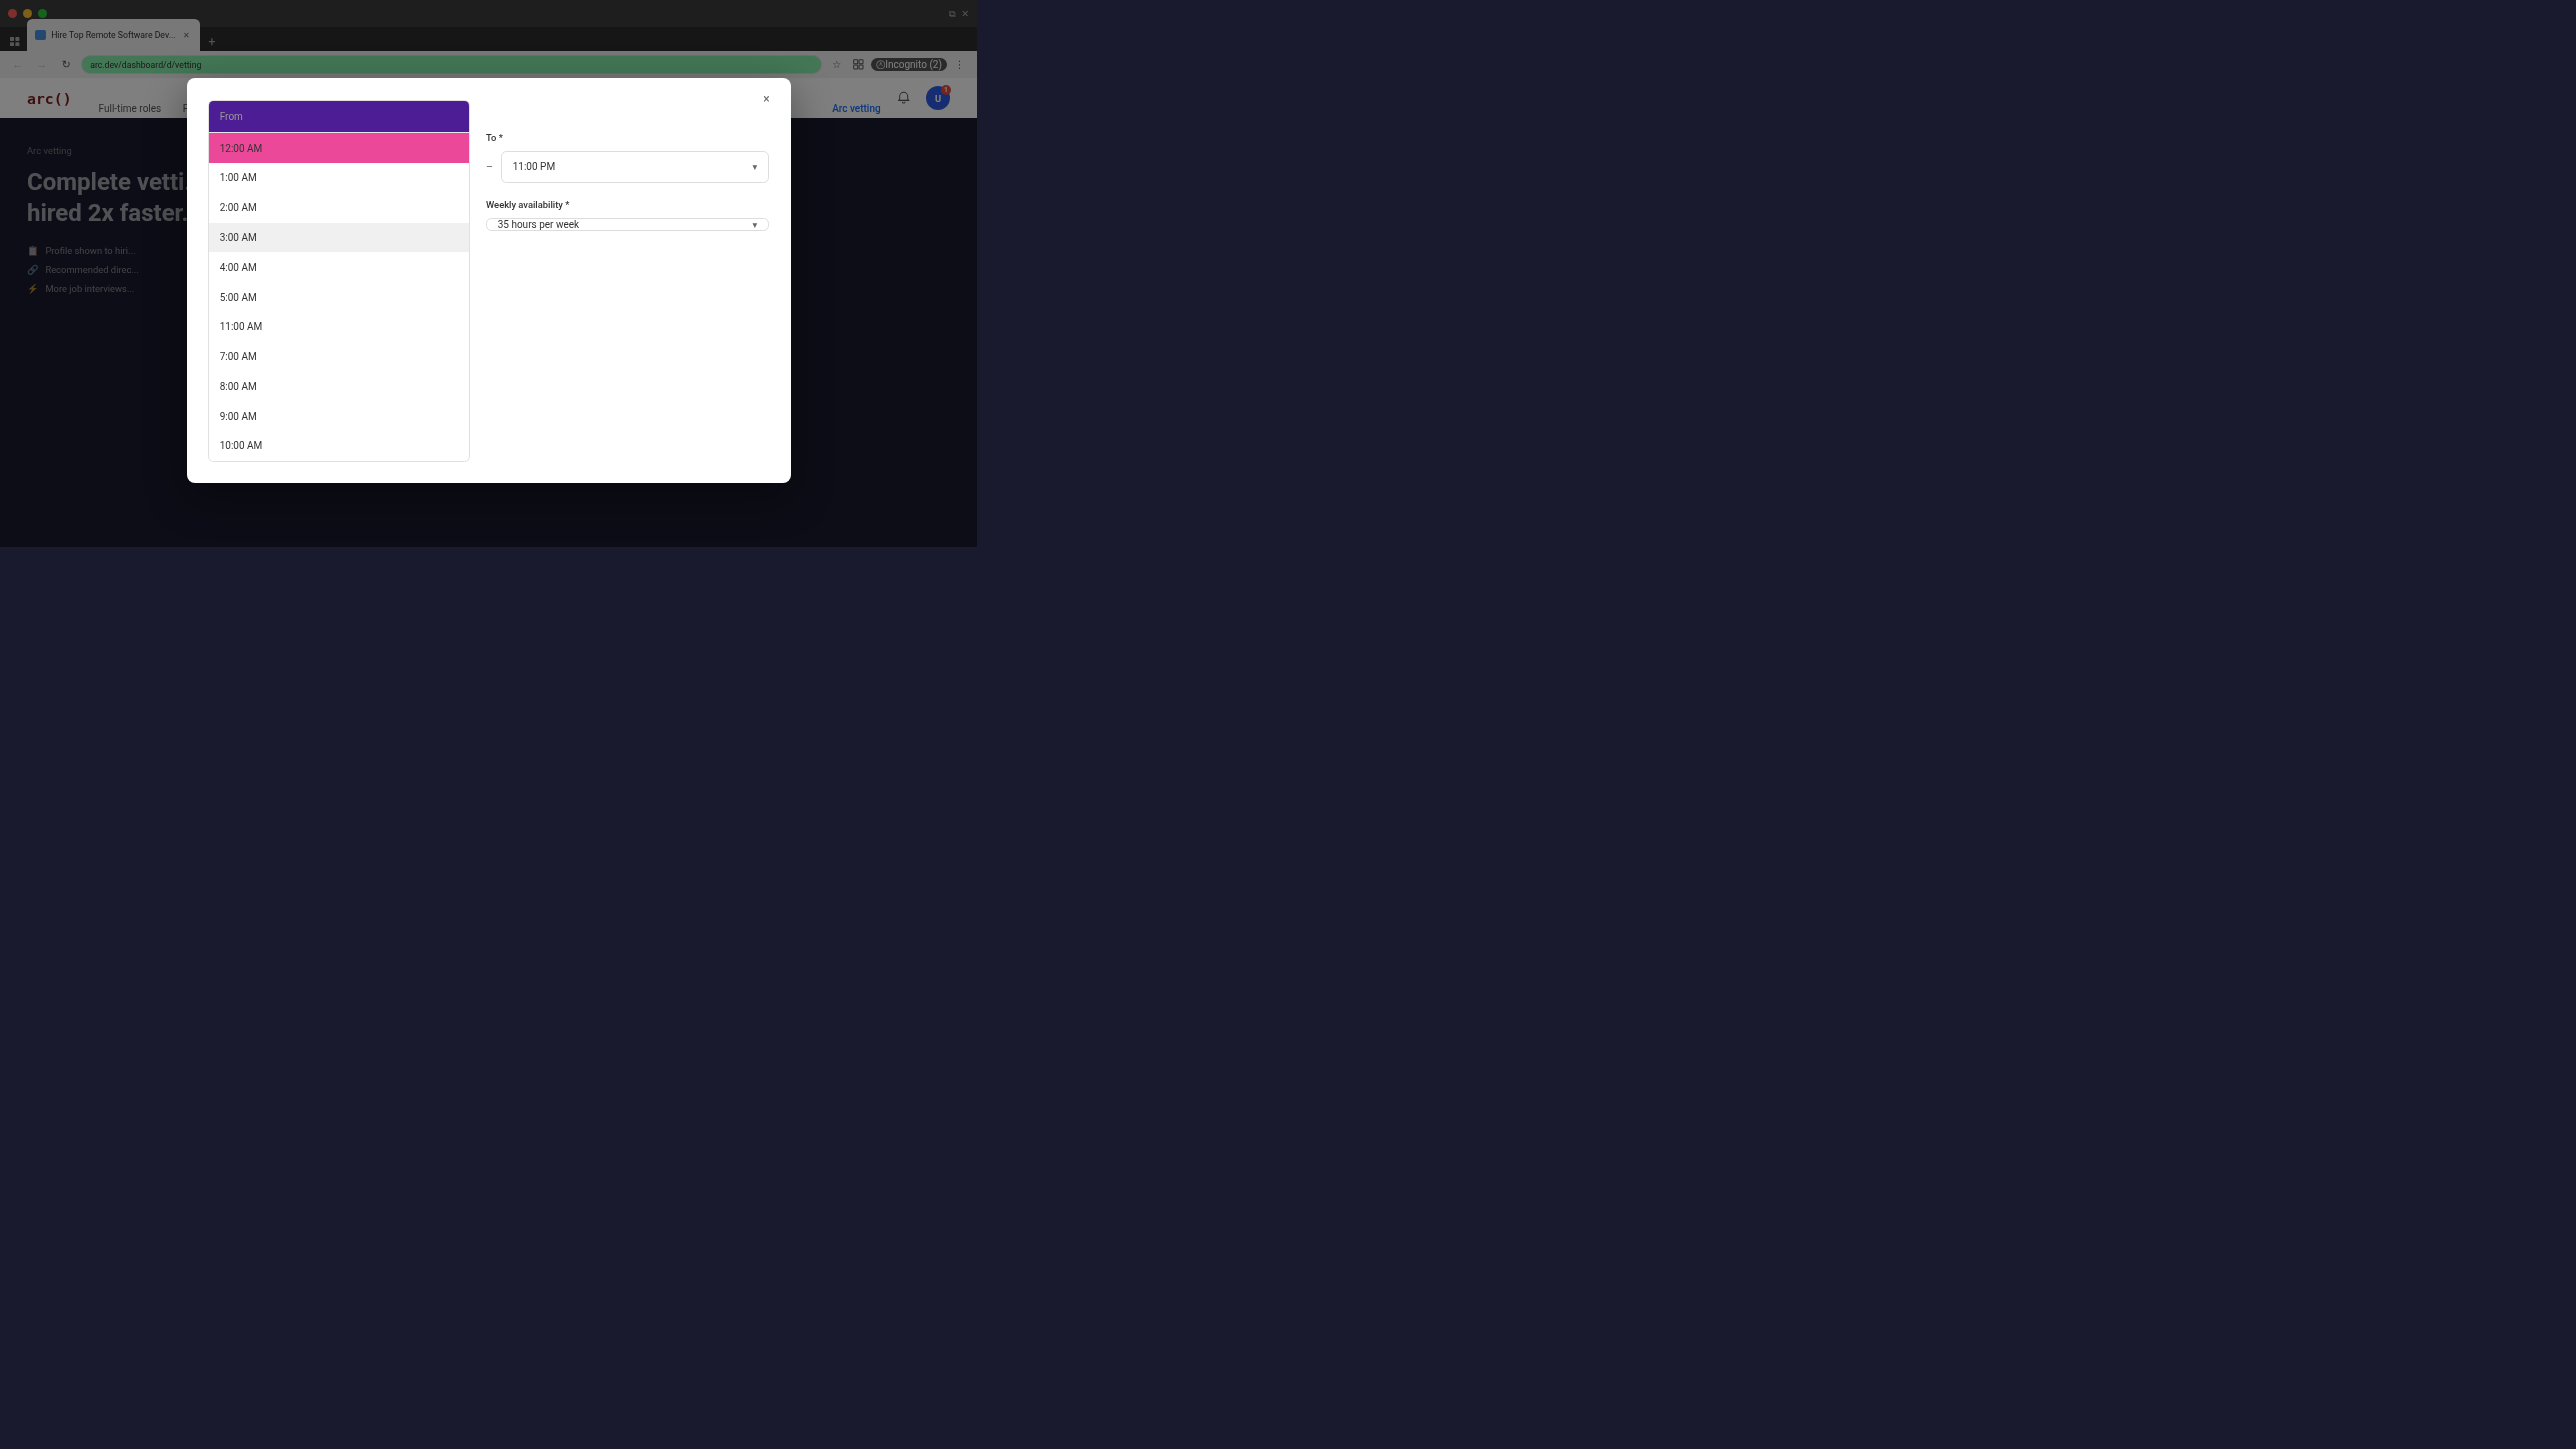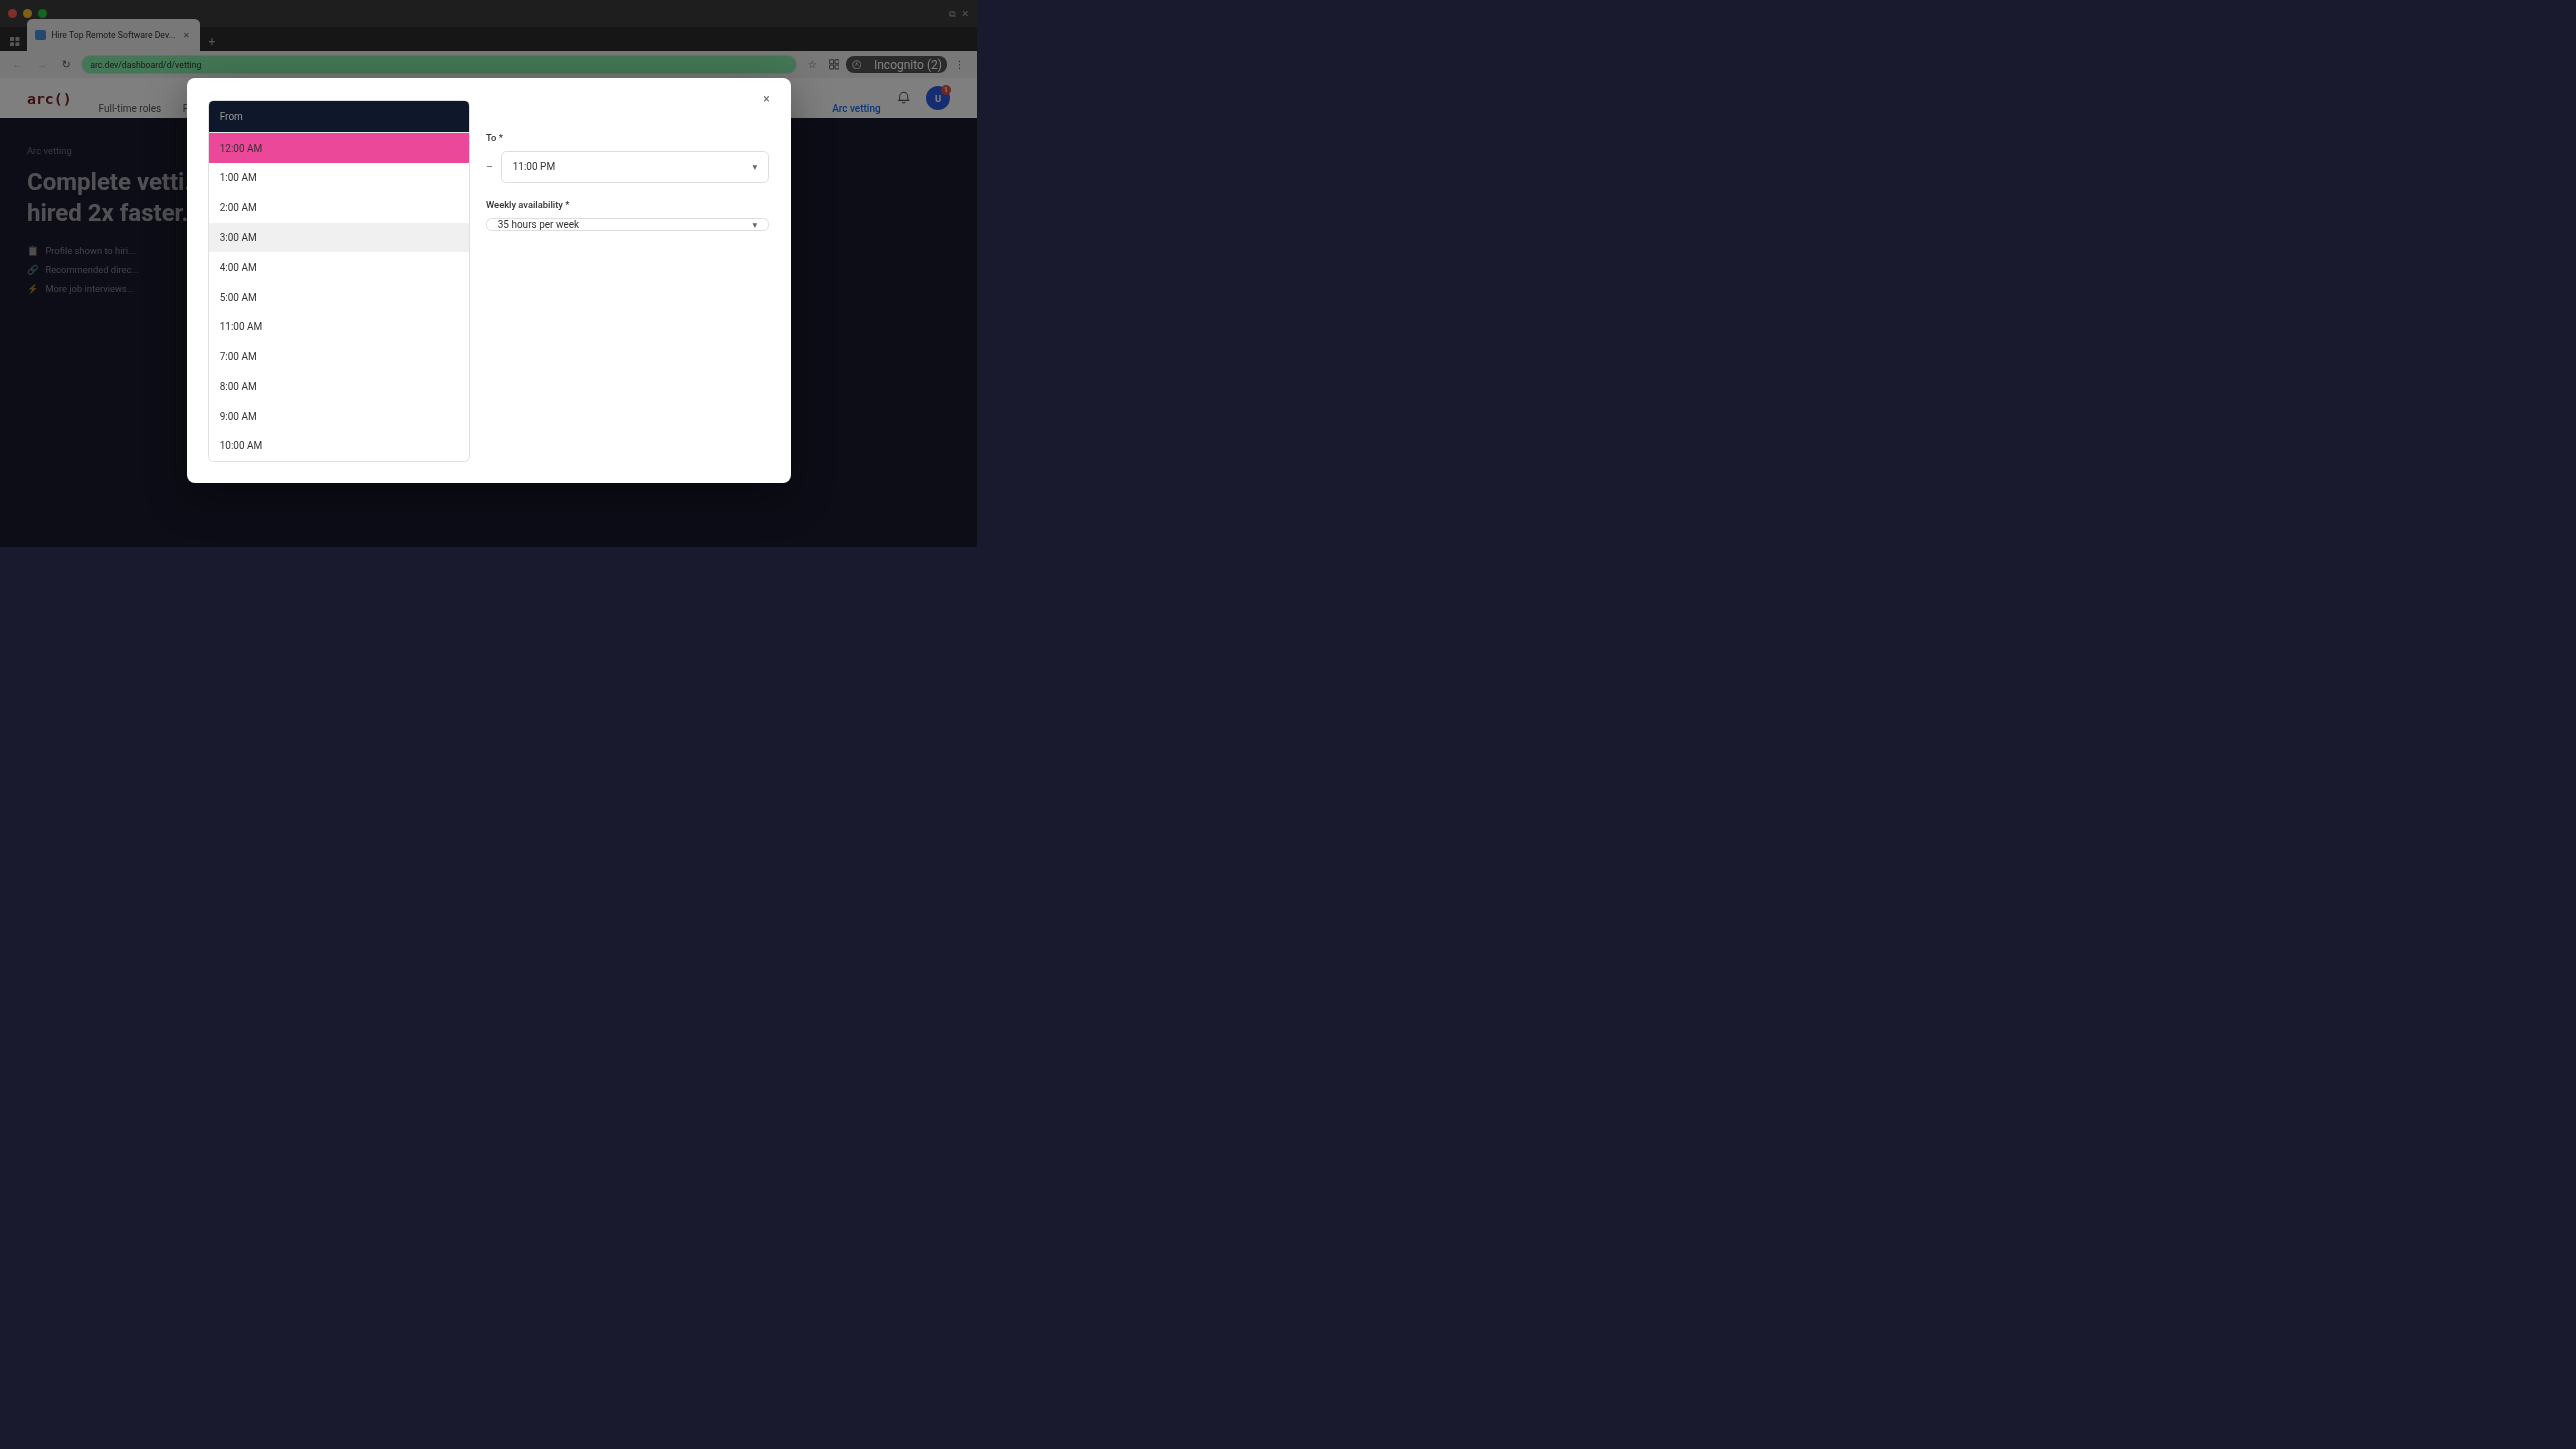--- a/index.html
+++ b/index.html
@@ -160,26 +160,26 @@
       justify-content: center;
       border-radius: 50%;
       cursor: pointer;
       color: #555;
       font-size: 10px;
     }
 
     .incognito-badge {
       background: #555;
       color: white;
-      font-size: 12px;
+      font-size: 10px;
       padding: 1.3px 5.4px;
       border-radius: 8px;
       display: flex;
       align-items: center;
-      gap: 13px;
+      gap: 0;
     }
 
     
     .page-bg {
       position: absolute;
       top: 78px;
       left: 0;
       right: 0;
       bottom: 0;
       background: #1a1a2e;
@@ -376,21 +376,21 @@
       border: 0.7px solid #e0e0e0;
       border-radius: 5.4px;
       overflow: hidden;
       display: flex;
       flex-direction: column;
     }
 
     .dropdown-header {
       padding: 9.4px 10.7px;
       border-bottom: 0.7px solid #e8e8e8;
-      background: #0f172a;
+      background: #4c1d95;
     }
 
     .dropdown-placeholder {
       color: #999;
       font-size: 10px;
     }
 
     .dropdown-scroll {
       overflow-y: auto;
       max-height: 389px;

